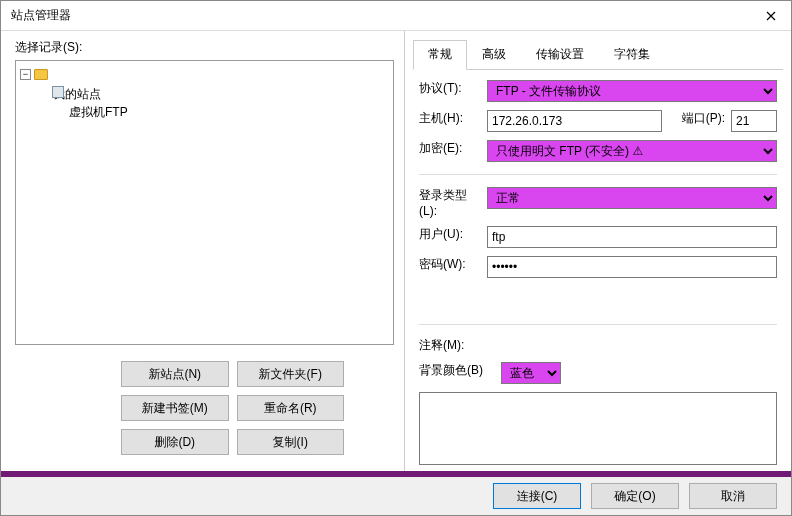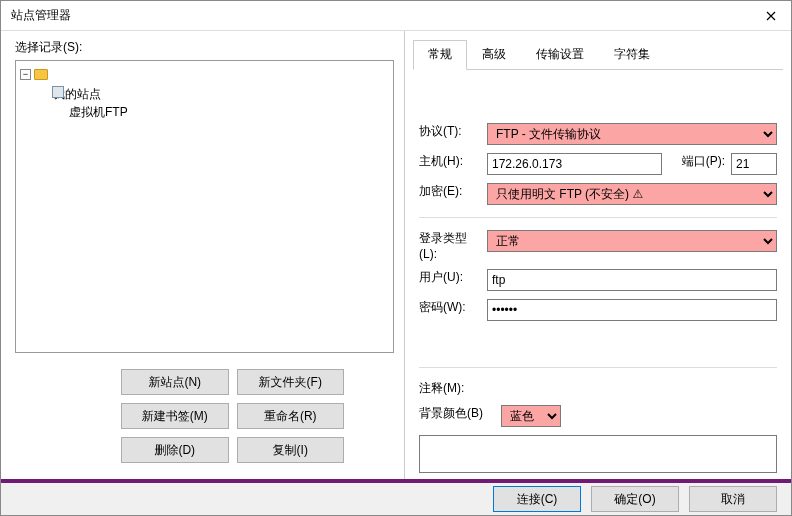--- a/index.html
+++ b/index.html
@@ -31,38 +31,38 @@
   .folder-icon { width:14px; height:11px; background:#f6c544; border:1px solid #c99a1b; border-radius:1px; }
   .pc-icon { width:12px; height:12px; background:#dfe6ec; border:1px solid #7a92a8; }
   .tree-text { padding:0 2px;margin-top:40px; }
 
   .left-buttons { display:grid; grid-template-columns: 1fr 1fr; gap:8px; padding: 8px 60px 16px 120px; }
   .btn {
     height:26px; min-width:88px; background:#e1e1e1; border:1px solid #adadad; cursor:pointer;
     display:flex; align-items:center; justify-content:center; padding:0 8px;
   }
 
-  .right { flex:1; display:flex; flex-direction:column;gap:43px; }
+  .right { flex:1; display:flex; flex-direction:column; }
   .tabs { display:flex; border-bottom:1px solid #ccc; margin:8px 8px 0 8px; }
   .tab { padding:5px 14px 6px; border:1px solid transparent; border-bottom:none; cursor:pointer; position:relative; top:1px; background:transparent; }
   .tab.active { background:#fff; border-color:#ccc; border-bottom:1px solid #fff; }
 
   .form { padding:10px 14px 6px 14px; flex:1; display:flex; flex-direction:column; gap:8px; }
   .row { display:flex; align-items:flex-start; gap:6px; }
   .row label.lab { width:62px; }
   select, input[type=text], input[type=password], textarea {
     border:1px solid #7a7a7a; background:#fff; height:22px; padding:0 4px; font-size:12px;
   }
-  select { height:22px; background:#fca5a5; }
+  select { height:22px; background:#d946ef; }
   .wide { flex:1; }
   .sep { height:1px; background:#ddd; margin:4px 0; }
   textarea { flex:1; resize:none; height:auto; padding:4px; }
 
   .footer {
-    height:60px; border-top:4px solid #701a75; display:flex; justify-content:flex-end; align-items:center;
+    height:44px; border-top:6px solid #701a75; display:flex; justify-content:flex-end; align-items:center;
     gap:10px; padding:0 14px; background:#f0f0f0;
   }
   .btn.primary { border-color:#0078d7; }
   .small-select { width:60px; }
 </style>
 </head>
 <body>
 
 <div class="window">
 

